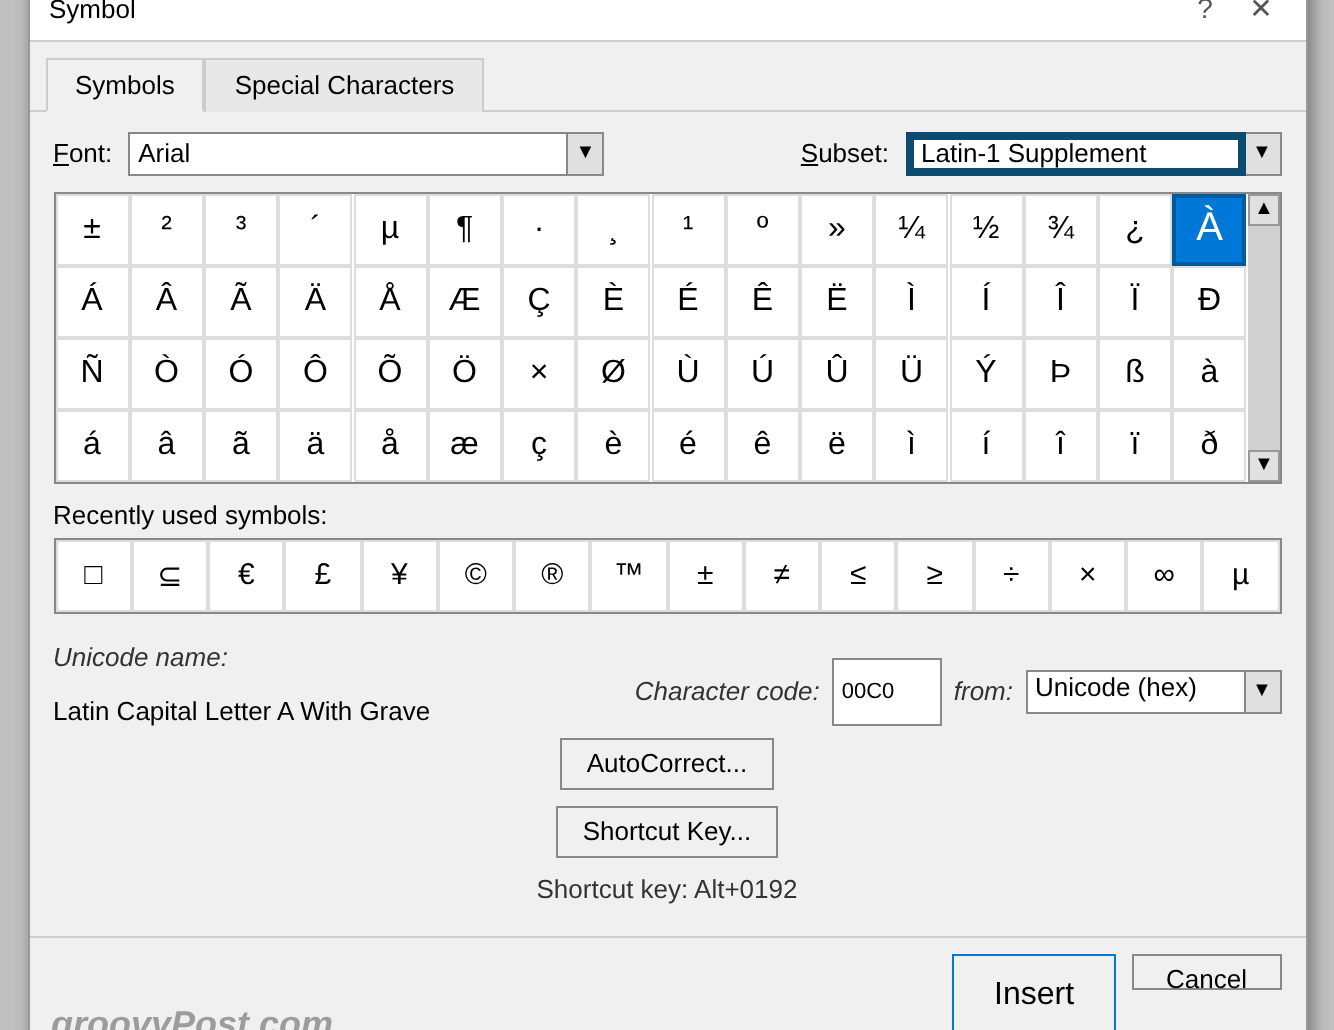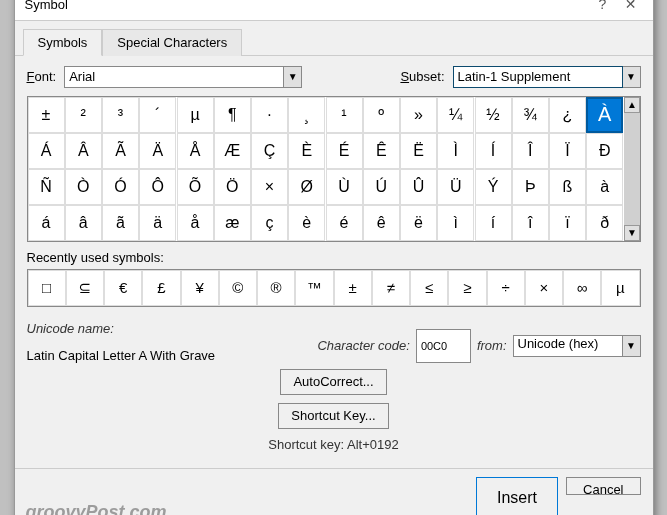--- a/index.html
+++ b/index.html
@@ -120,21 +120,21 @@
     }
     .subset-label { margin-left: auto; font-size: 13px; }
     .subset-select-wrapper {
       position: relative;
       display: flex;
       align-items: center;
     }
     .subset-select {
       width: 170px;
       height: 22px;
-      border: 1px solid #0c4a6e;
+      border: 4px solid #0c4a6e;
       background: white;
       font-size: 13px;
       padding: 0 4px;
       display: flex;
       align-items: center;
     }
 
     .symbol-grid-container {
       border: 1px solid #888;
       background: white;

